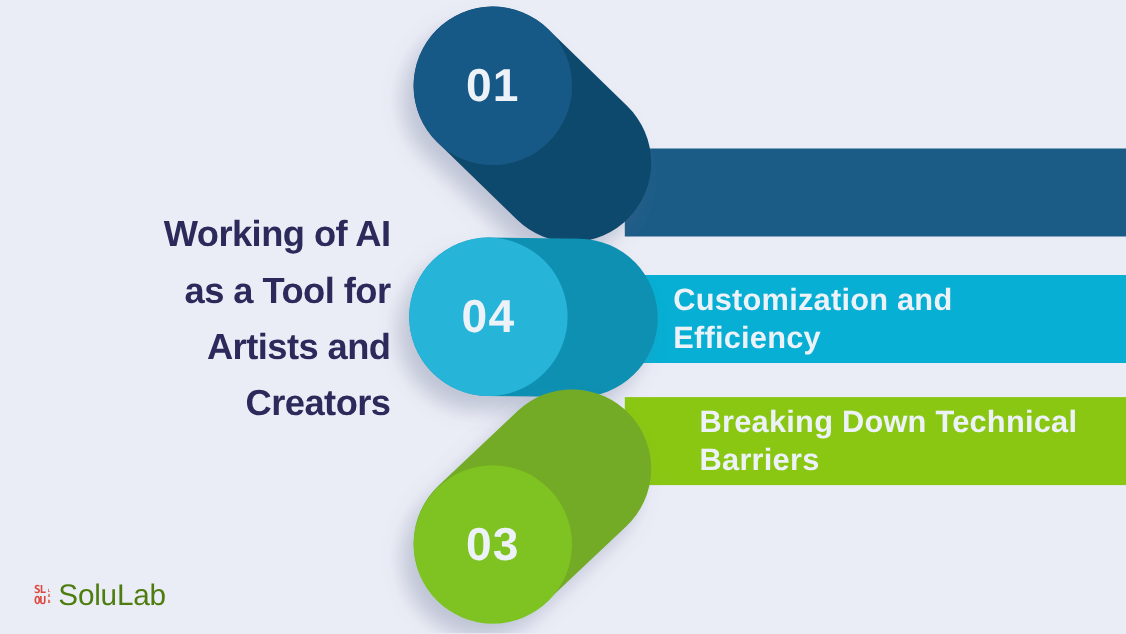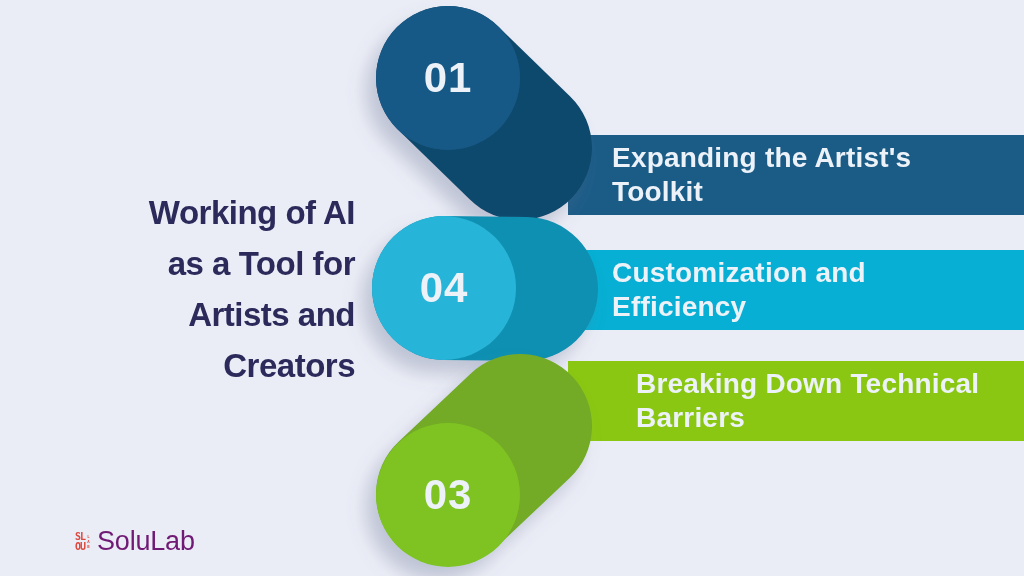--- a/index.html
+++ b/index.html
@@ -26,33 +26,33 @@
     font-size:28px;line-height:34px;font-weight:700;
     color:#edf2f9;white-space:pre-line;letter-spacing:0.2px;
   }
   .bar-label-1{top:141px;}
   .bar-label-2{top:256px;}
   .bar-label-3{top:367px;margin-left:24px;}
   .logo{
     position:absolute;left:31px;top:526px;
     display:flex;align-items:center;gap:7px;
   }
-  .logo-mark{display:flex;align-items:flex-start;gap:1px;margin-left:44px;}
+  .logo-mark{display:flex;align-items:flex-start;gap:1px;}
   .mark-col{
     display:flex;flex-direction:column;
     font-family:"DejaVu Sans Mono",monospace;font-weight:700;
     font-size:10px;line-height:10px;letter-spacing:-1px;color:#de473d;
   }
   .mark-vert{
     writing-mode:vertical-rl;text-orientation:upright;
     font-family:"DejaVu Sans Mono",monospace;font-weight:700;
     font-size:4px;line-height:4px;letter-spacing:0;color:#de473d;margin-top:2px;
   }
   .logo-name{
-    font-size:27px;font-weight:500;color:#701a75;letter-spacing:-0.2px;
+    font-size:27px;font-weight:500;color:#4d7c0f;letter-spacing:-0.2px;
   }
 </style>
 </head>
 <body>
 
 <div class="stage">
 
   <svg width="1024" height="576" viewBox="0 0 1024 576">
     <defs>
       <filter id="cylShadow" x="-60%" y="-60%" width="230%" height="230%">
@@ -87,22 +87,20 @@
 
   <div class="title">Working of AI
 as a Tool for
 Artists and
 Creators</div>
 
   <div class="num num-1">01</div>
   <div class="num num-2">04</div>
   <div class="num num-3">03</div>
 
-  <div class="bar-label bar-label-1">Expanding the Artist's
-Toolkit</div>
   <div class="bar-label bar-label-2">Customization and
 Efficiency</div>
   <div class="bar-label bar-label-3">Breaking Down Technical
 Barriers</div>
 
   <div class="logo">
     <div class="logo-mark">
       <div class="mark-col">
         <span>SL</span>
         <span>OU</span>

